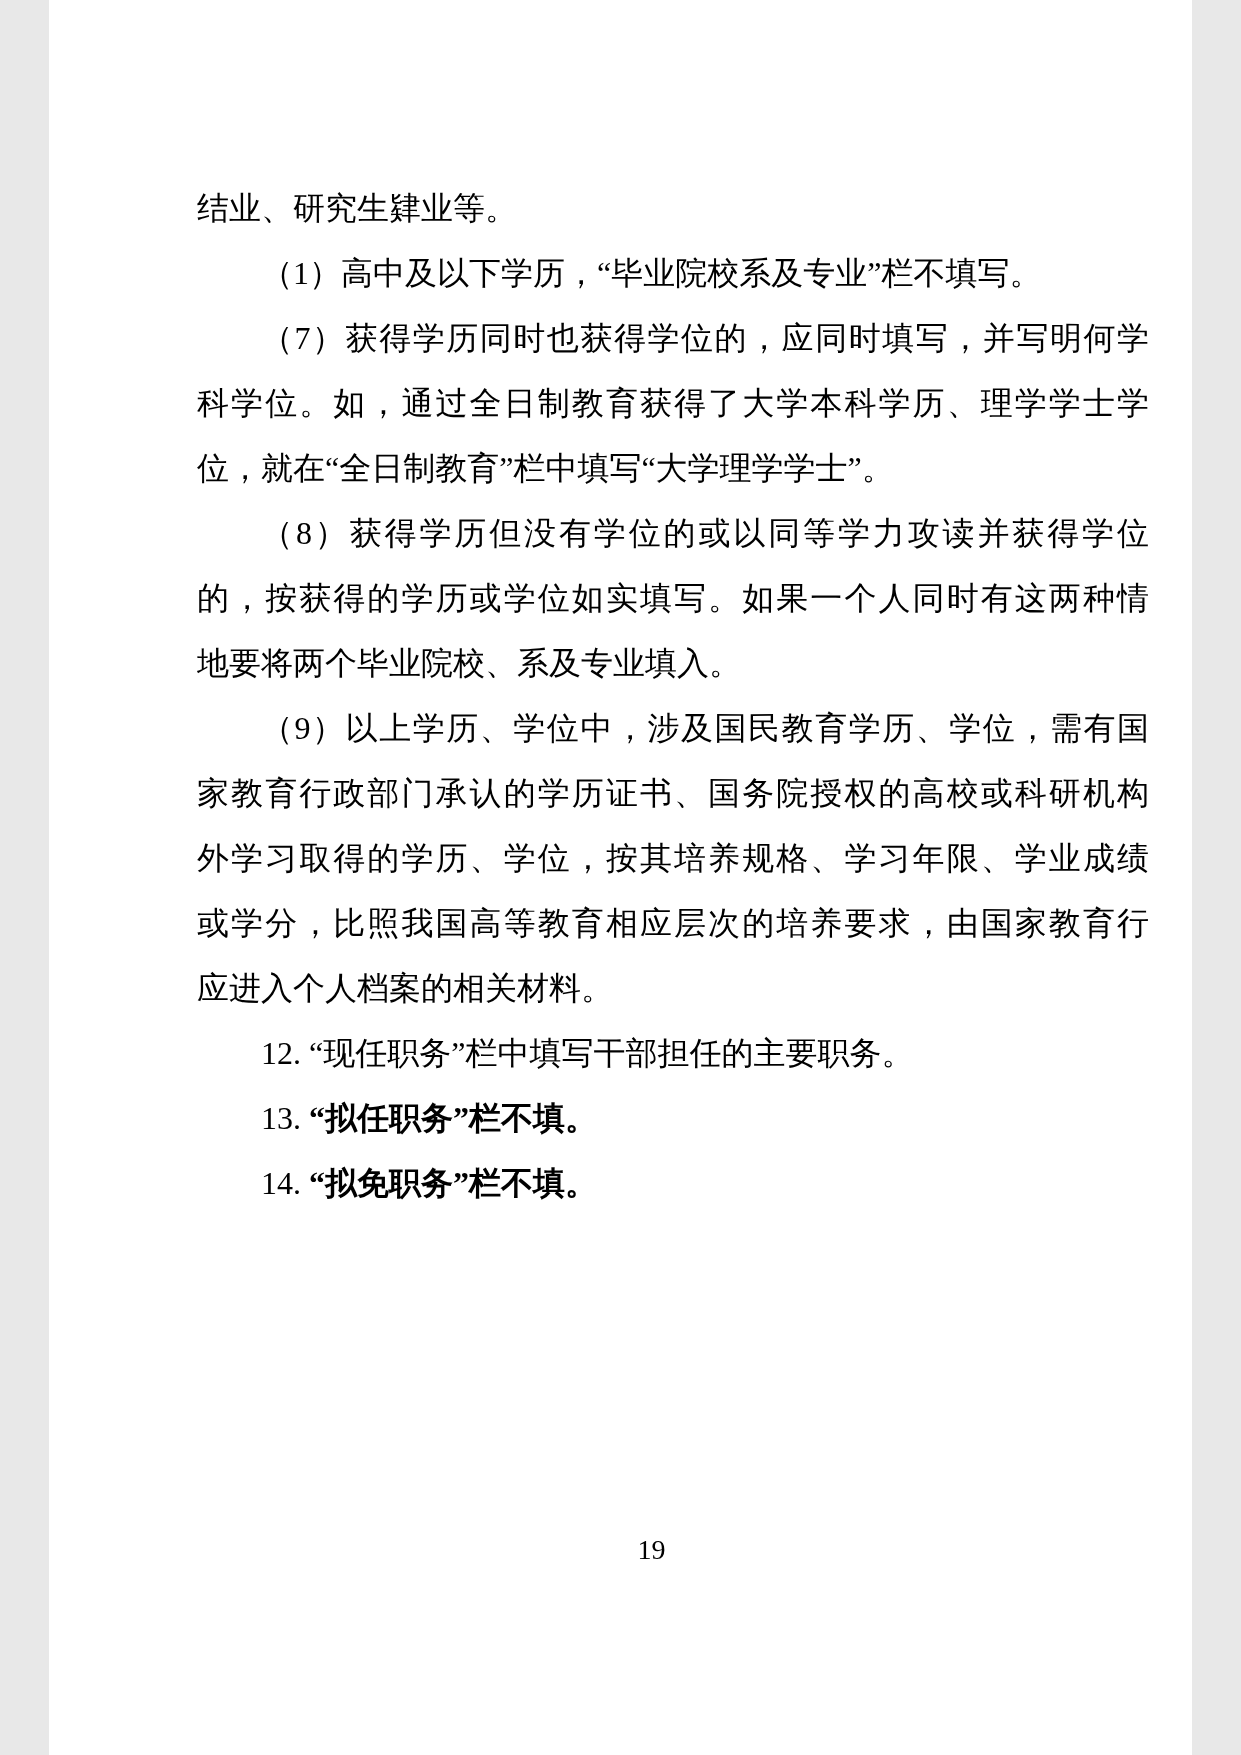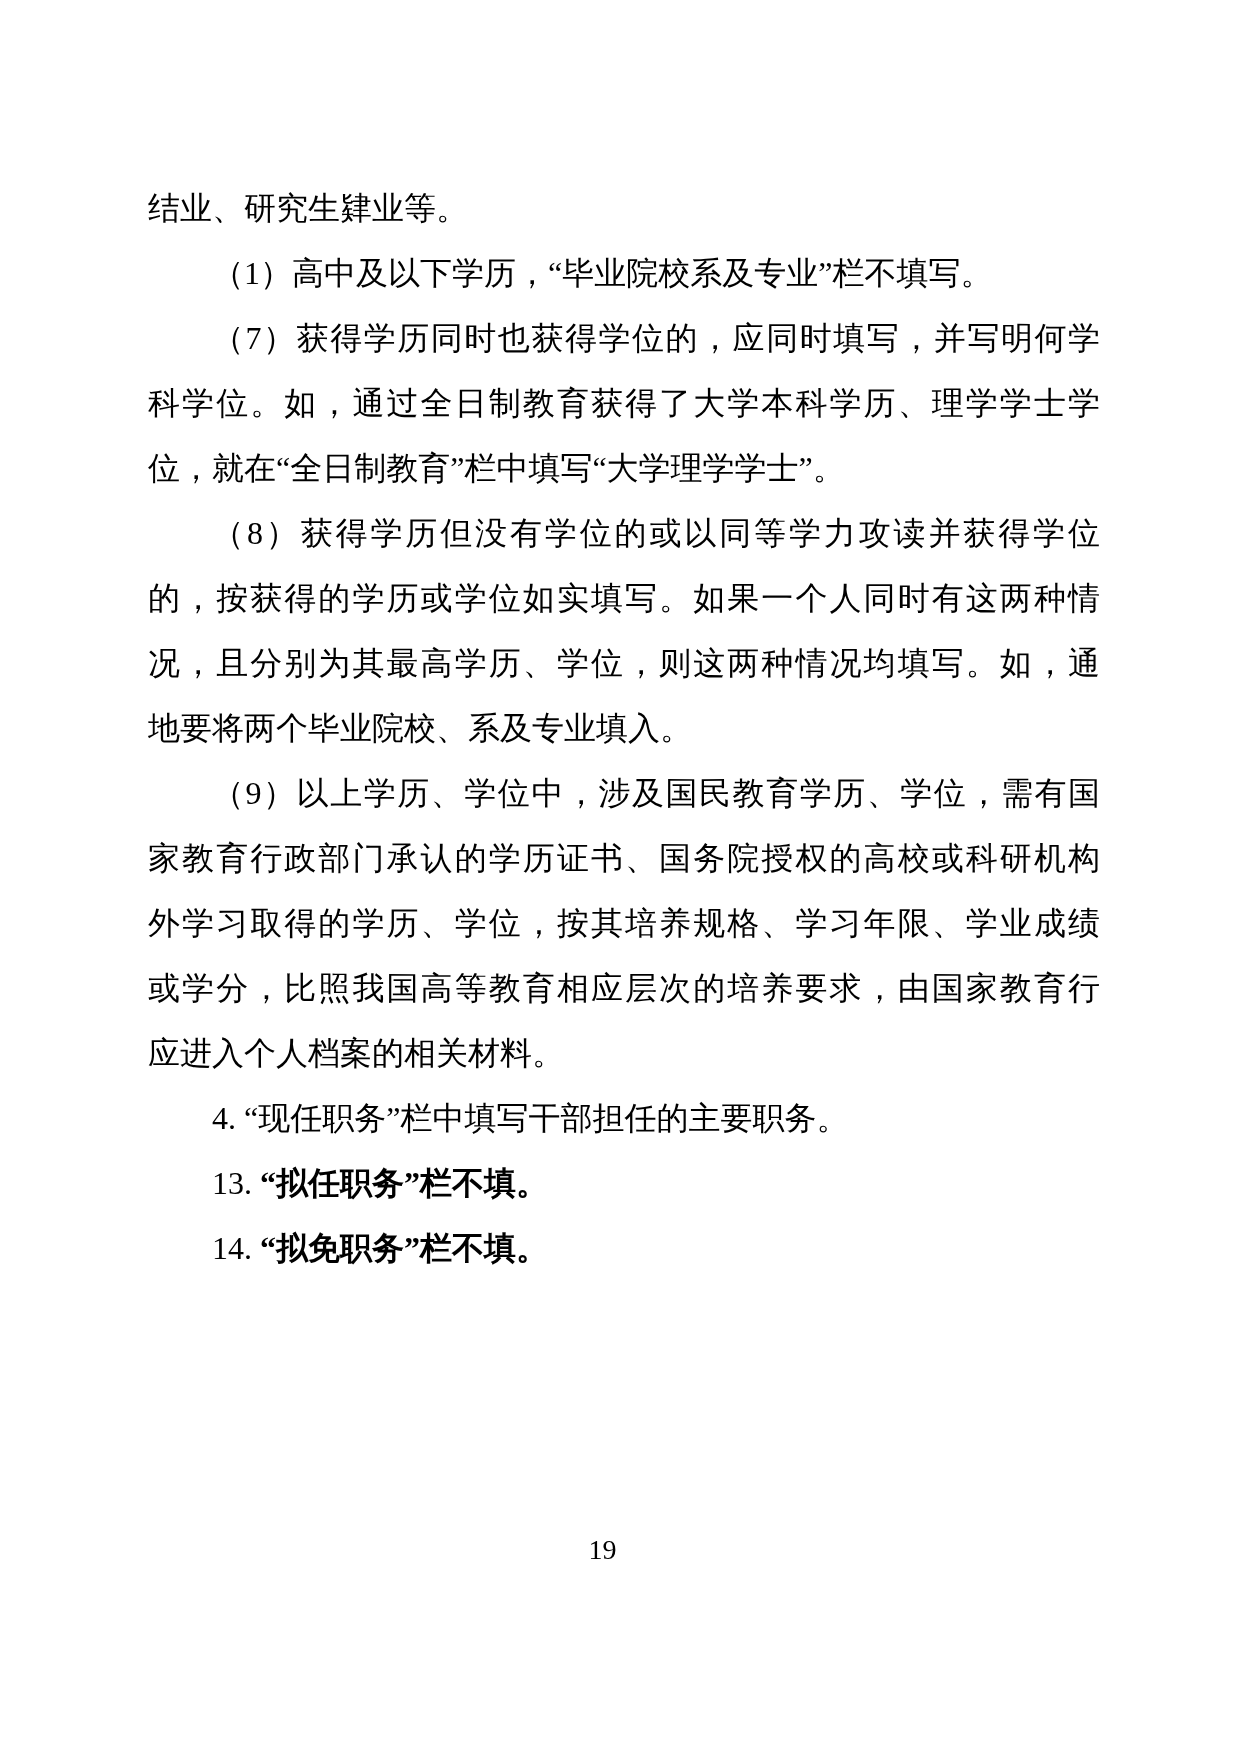--- a/index.html
+++ b/index.html
@@ -1,18 +1,18 @@
 <!DOCTYPE html>
 <html><head>
 <meta charset="utf-8">
 <style>
   html, body { margin: 0; padding: 0; background: #e8e8e8; }
   .page {
     position: relative;
-    width: 1241px;
+    width: 1143px;
     height: 1755px;
     margin: 0 auto;
     background: #ffffff;
     color: #000000;
     font-family: "Liberation Serif", "DejaVu Serif", serif;
     overflow: hidden;
   }
   .text-block {
     position: absolute;
     left: 148px;
@@ -48,25 +48,24 @@
 <div class="page">
   <div class="text-block">
 
   <div class="line"><span>结业、研究生肄业等。</span></div>
       <div class="line indent"><span>（1）高中及以下学历，“毕业院校系及专业”栏不填写。</span></div>
       <div class="line indent justify"><span>（7）获得学历同时也获得学位的，应同时填写，并写明何学</span></div>
       <div class="line justify"><span>科学位。如，通过全日制教育获得了大学本科学历、理学学士学</span></div>
       <div class="line"><span>位，就在“全日制教育”栏中填写“大学理学学士”。</span></div>
       <div class="line indent justify"><span>（8）获得学历但没有学位的或以同等学力攻读并获得学位</span></div>
       <div class="line justify"><span>的，按获得的学历或学位如实填写。如果一个人同时有这两种情</span></div>
-      <div class="line justify"><span>况，且分别为其最高学历、学位，则这两种情况均填写。如，通</span></div>
       <div class="line"><span>地要将两个毕业院校、系及专业填入。</span></div>
       <div class="line indent justify"><span>（9）以上学历、学位中，涉及国民教育学历、学位，需有国</span></div>
       <div class="line justify"><span>家教育行政部门承认的学历证书、国务院授权的高校或科研机构</span></div>
       <div class="line justify"><span>外学习取得的学历、学位，按其培养规格、学习年限、学业成绩</span></div>
       <div class="line justify"><span>或学分，比照我国高等教育相应层次的培养要求，由国家教育行</span></div>
       <div class="line"><span>应进入个人档案的相关材料。</span></div>
-      <div class="line indent"><span>4. “现任职务”栏中填写干部担任的主要职务。</span></div>
+      <div class="line indent"><span>12. “现任职务”栏中填写干部担任的主要职务。</span></div>
       <div class="line indent"><span>13. </span><span class="bold">“拟任职务”栏不填。</span></div>
       <div class="line indent"><span>14. </span><span class="bold">“拟免职务”栏不填。</span></div>
     </div>
   <div class="page-number">19</div>
 </div>
 
 </body></html>

